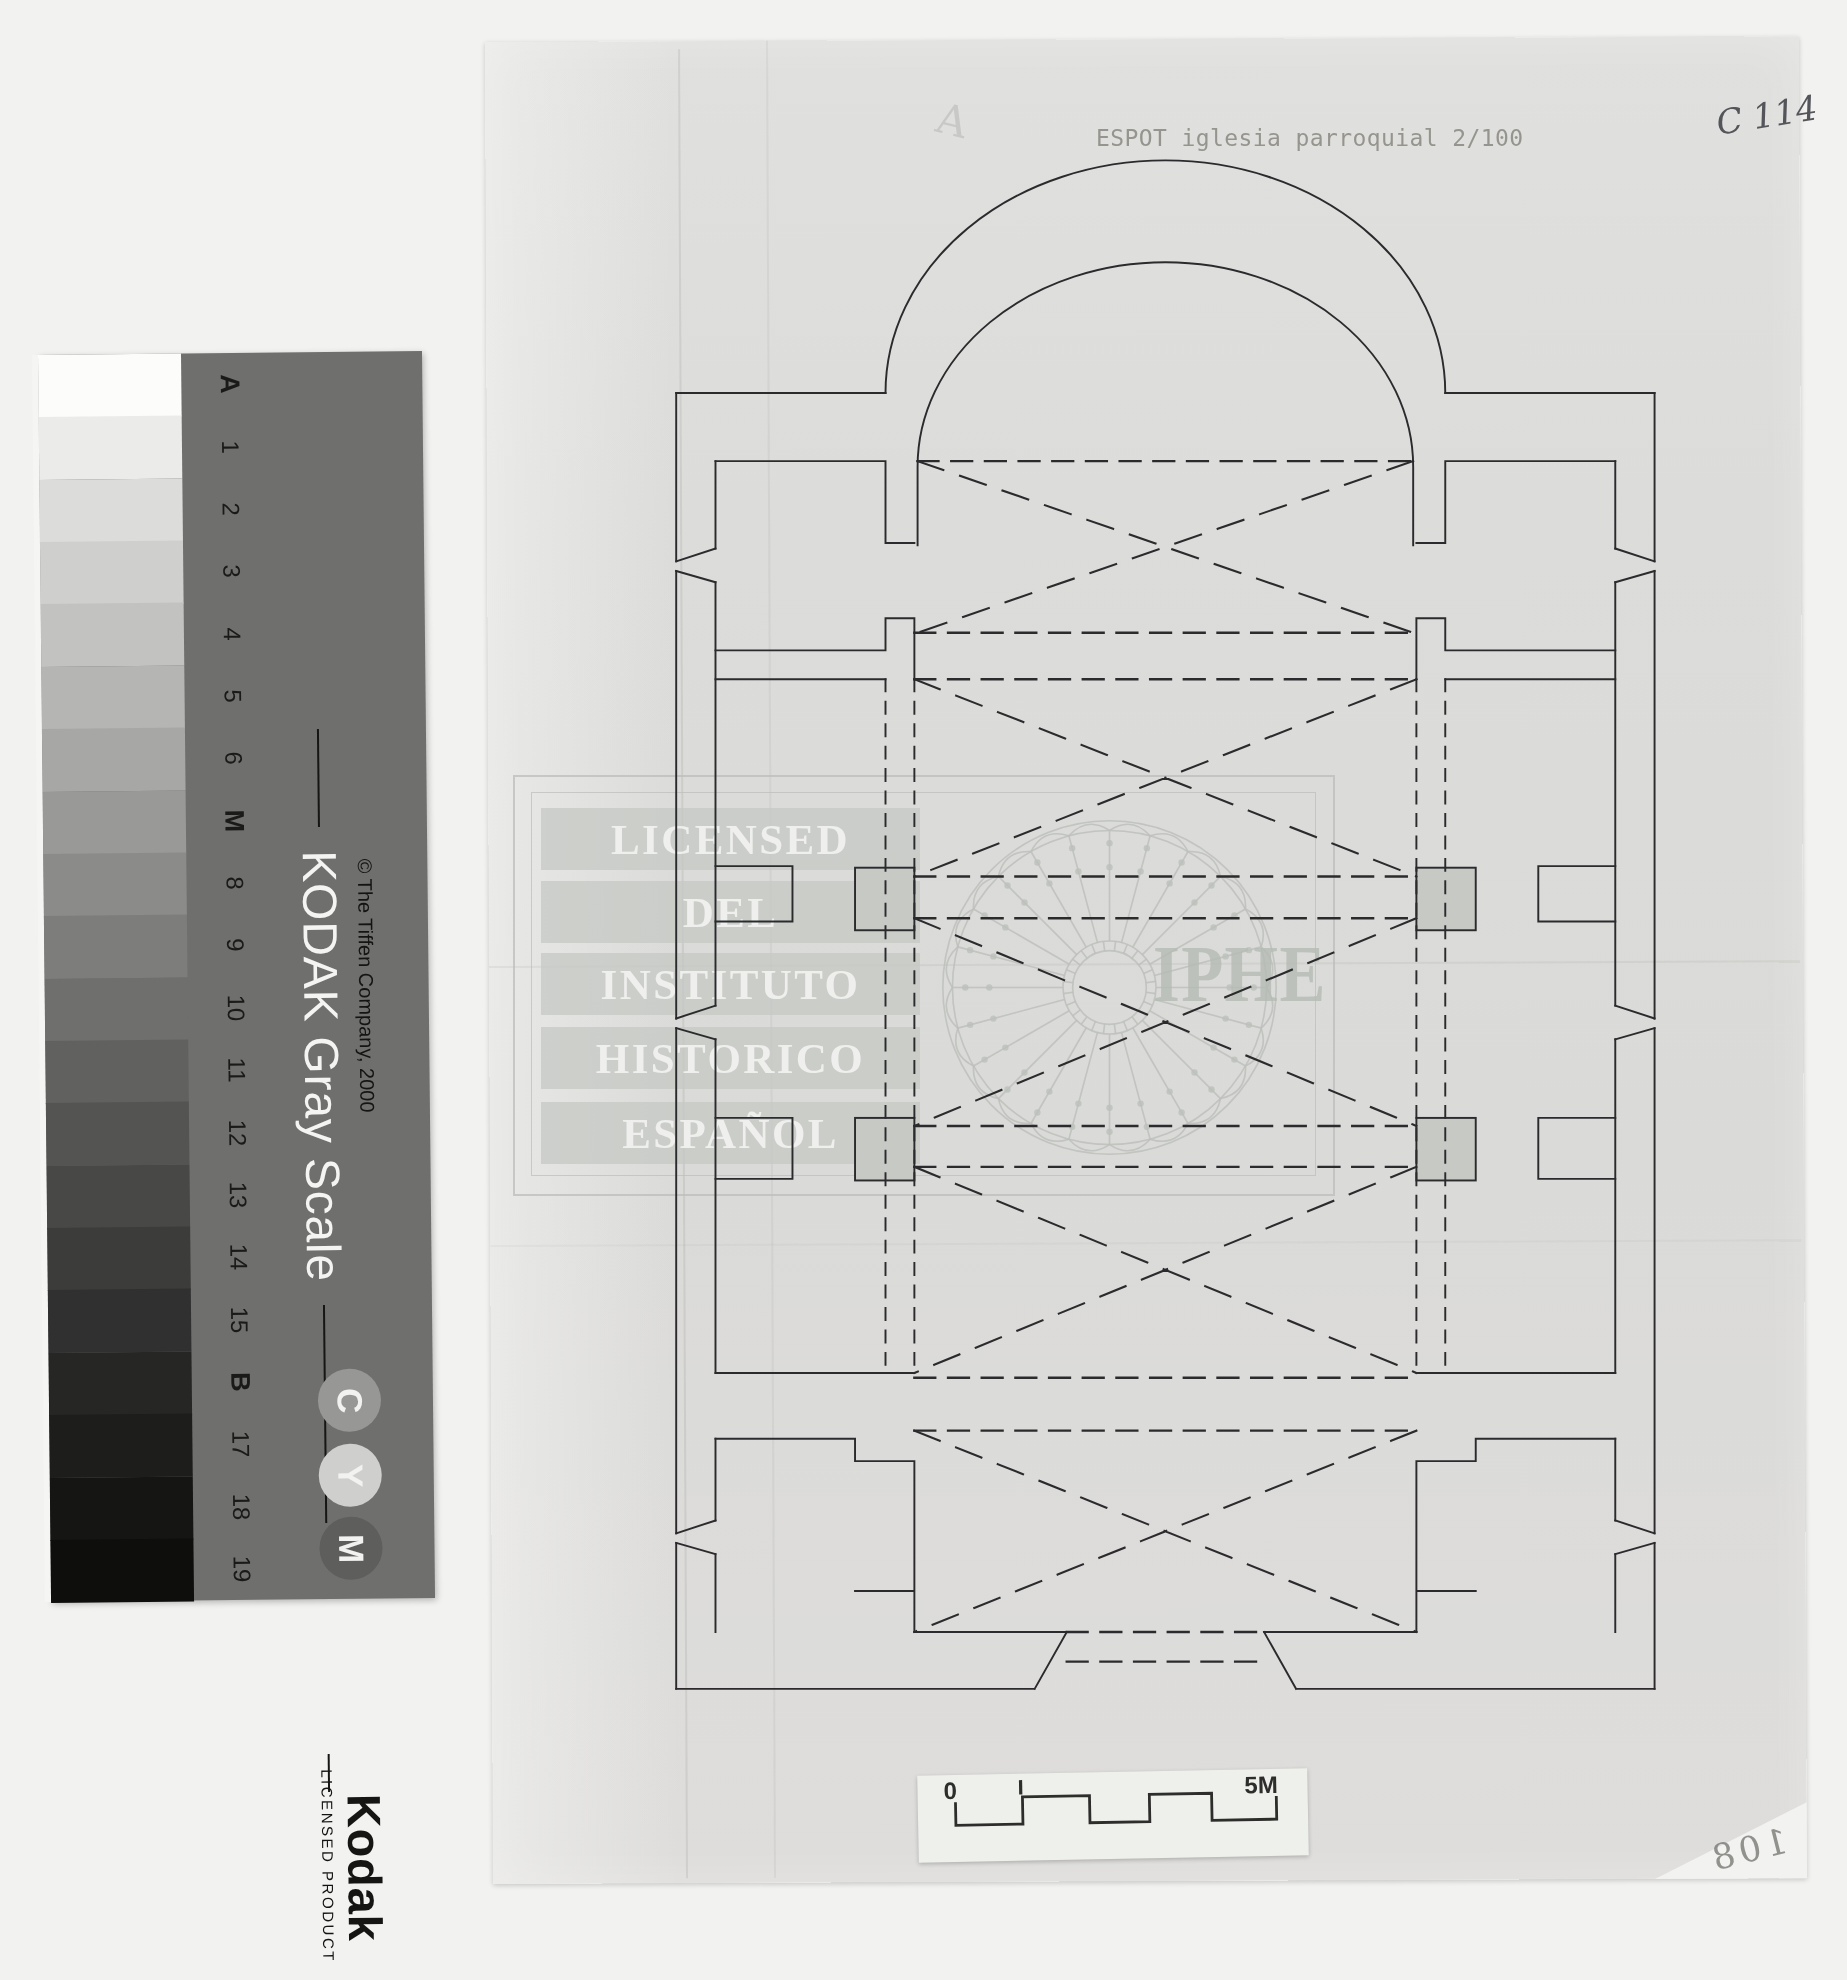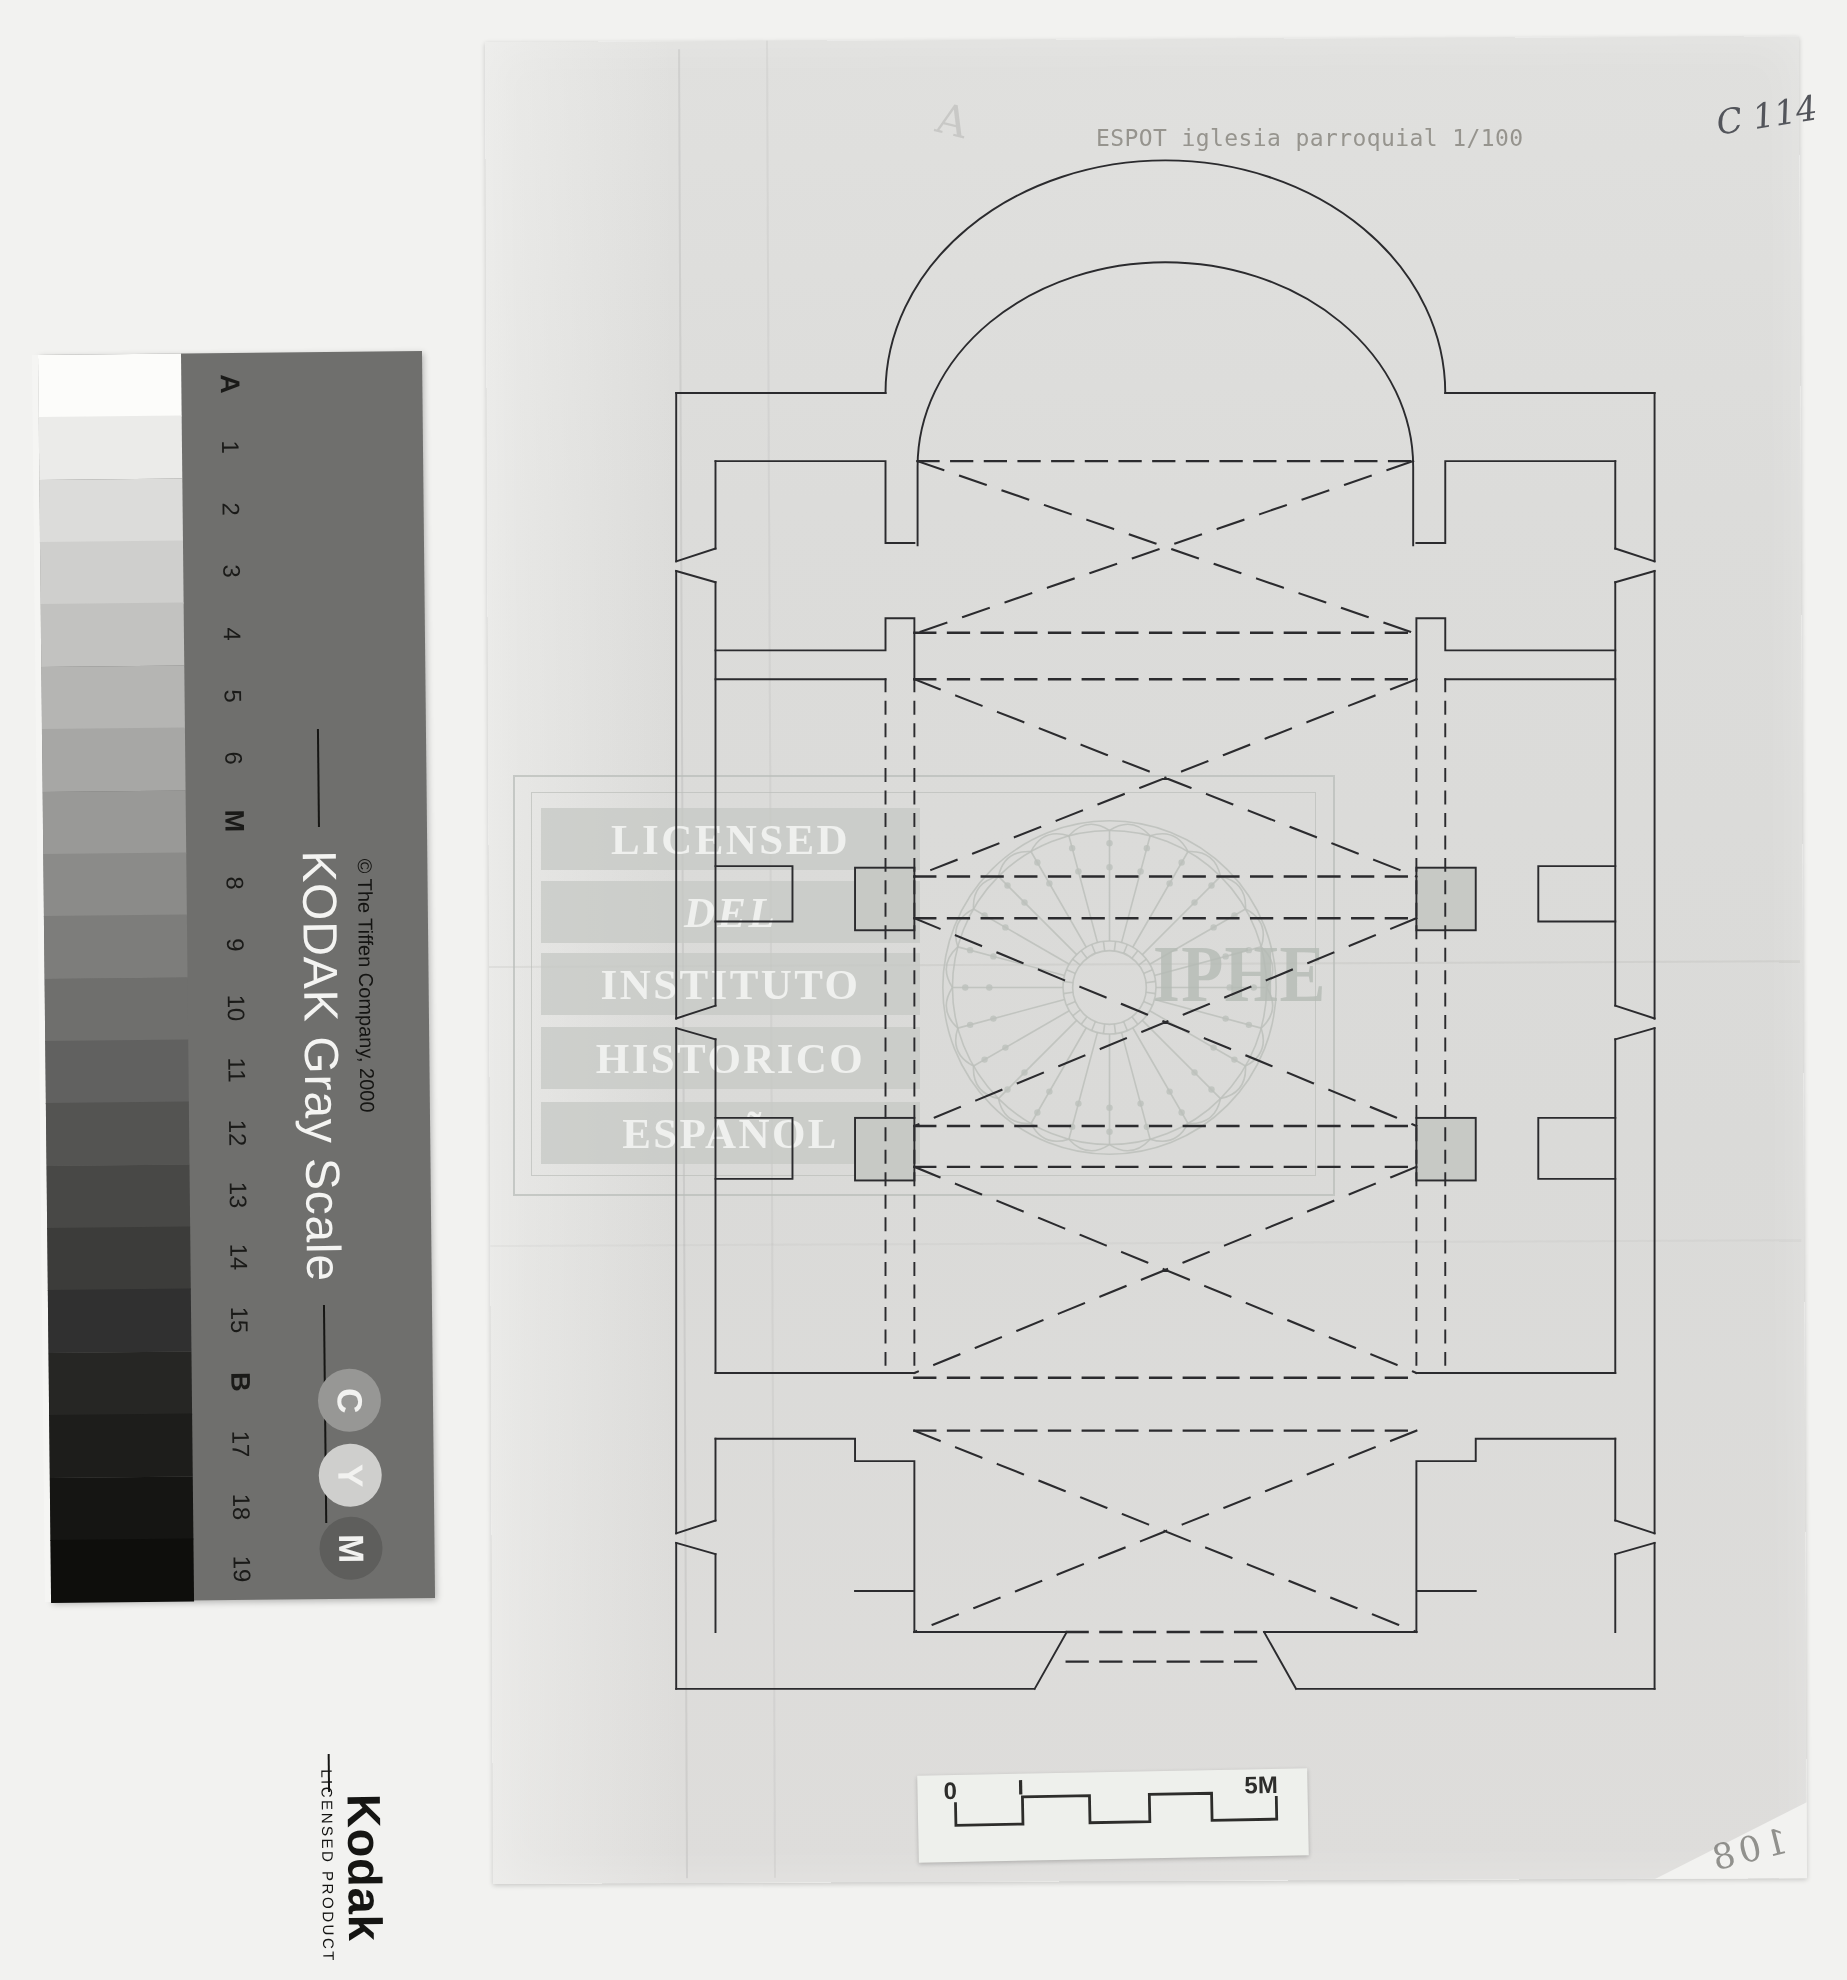--- a/index.html
+++ b/index.html
@@ -116,21 +116,21 @@
   <div class="crease v" style="left:281px;top:0;height:1837px;opacity:.6;"></div>
   <div class="crease h" style="left:0;top:924px;width:1311px;opacity:.7;"></div>
   <div class="crease h" style="left:0;top:1203px;width:1311px;opacity:.4;"></div>
 </div>
 
 <div class="wm-box-outer"></div>
 <div class="wm-box-inner"></div>
 <div class="wm-band" style="top:808px;">
   <span class="wm-word">LICENSED</span>
   </div>
-<div class="wm-band" style="top:881px;font-style:italic;">
+<div class="wm-band" style="top:881px;">
   <span class="wm-word">DEL</span>
   </div>
 <div class="wm-band" style="top:953px;">
   <span class="wm-word">INSTITUTO</span>
   </div>
 <div class="wm-band" style="top:1027px;">
   <span class="wm-word">HISTORICO</span>
   </div>
 <div class="wm-band" style="top:1102px;">
   <span class="wm-word">ESPAÑOL</span>
@@ -251,21 +251,21 @@
 
   <path class="ink" d="M892,1794 H1066 V1822 H1140 V2035 M1066,1984 H1140"></path>
   <path class="ink" d="M2014,1794 H1840 V1822 H1766 V2035 M1766,1984 H1840"></path>
 
   <path class="ink" d="
     M843,2106 H1290 M1616,2106 H2063
     M1140,2035 H1330 M1576,2035 H1766
     M1330,2035 L1290,2106 M1576,2035 L1616,2106"></path>
 </svg>
 
-<div class="typed-title">ESPOT iglesia parroquial 1/100</div>
+<div class="typed-title">ESPOT iglesia parroquial 2/100</div>
 <div class="hand-c114">C 114</div>
 <div class="hand-108">108</div>
 <div class="faint-mark">A</div>
 
 <div class="kodak">
   <div id="patches">
       <div class="patch" style="top: 0px; height: 63px; background: rgb(252, 252, 250);"></div>
       <div class="patch" style="top: 62px; height: 63px; background: rgb(235, 235, 233);"></div>
       <div class="patch" style="top: 125px; height: 63px; background: rgb(220, 220, 218);"></div>
       <div class="patch" style="top: 187px; height: 63px; background: rgb(207, 207, 205);"></div>

